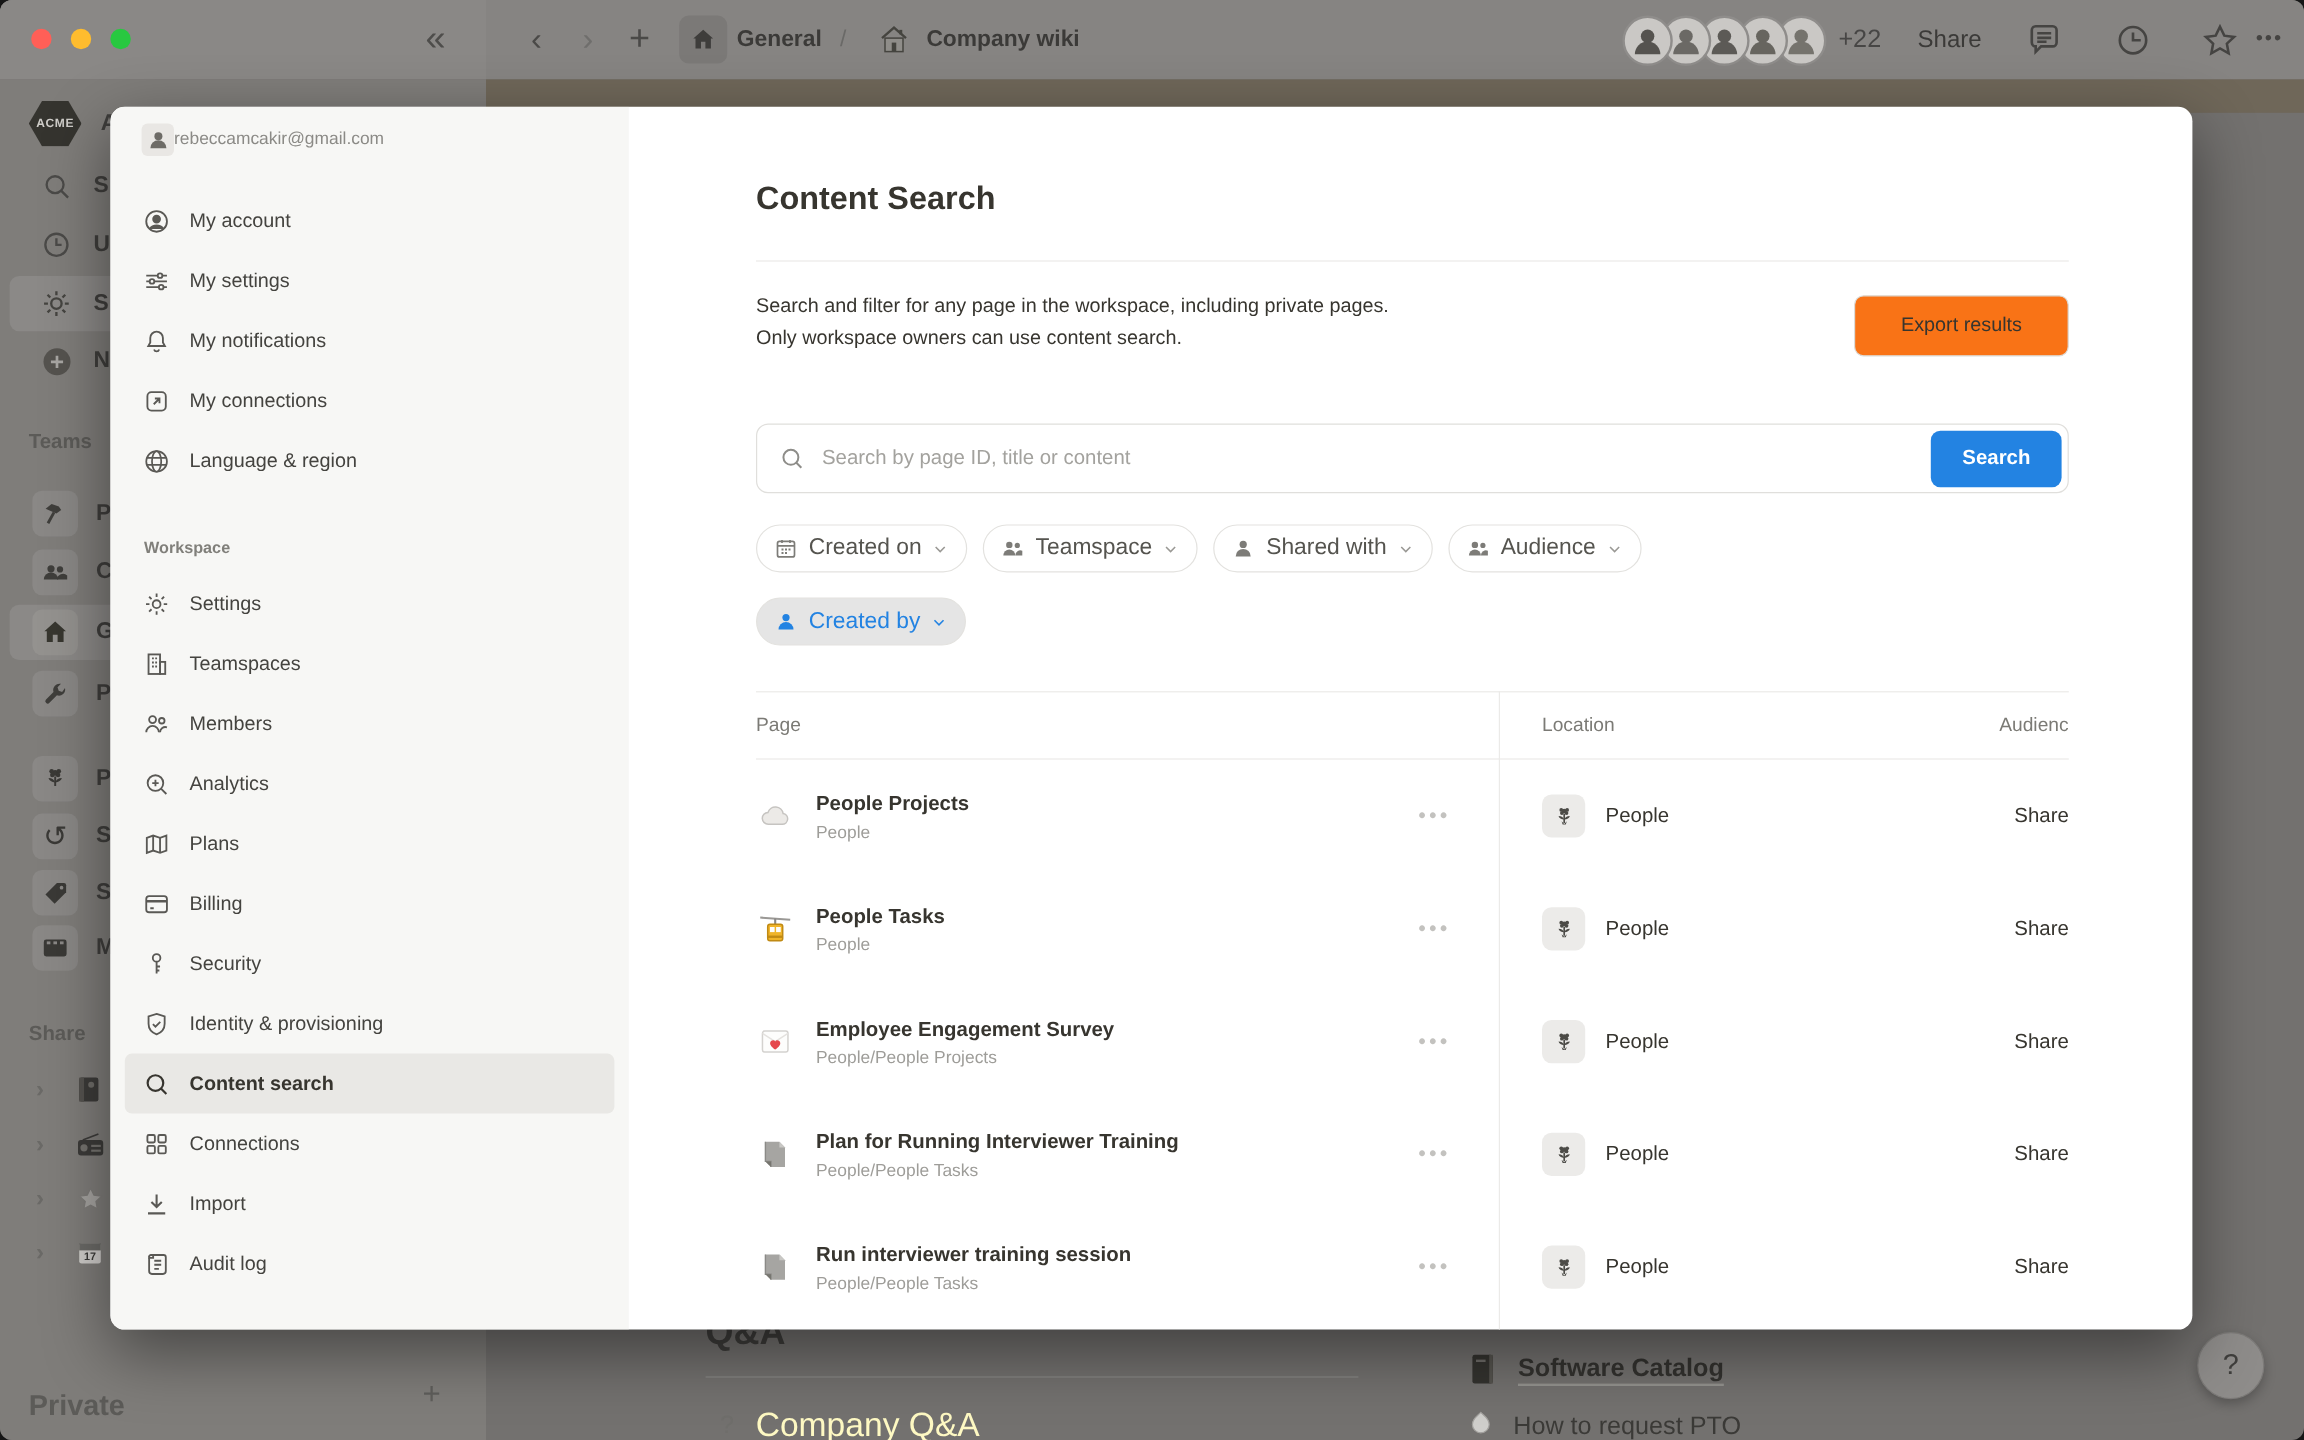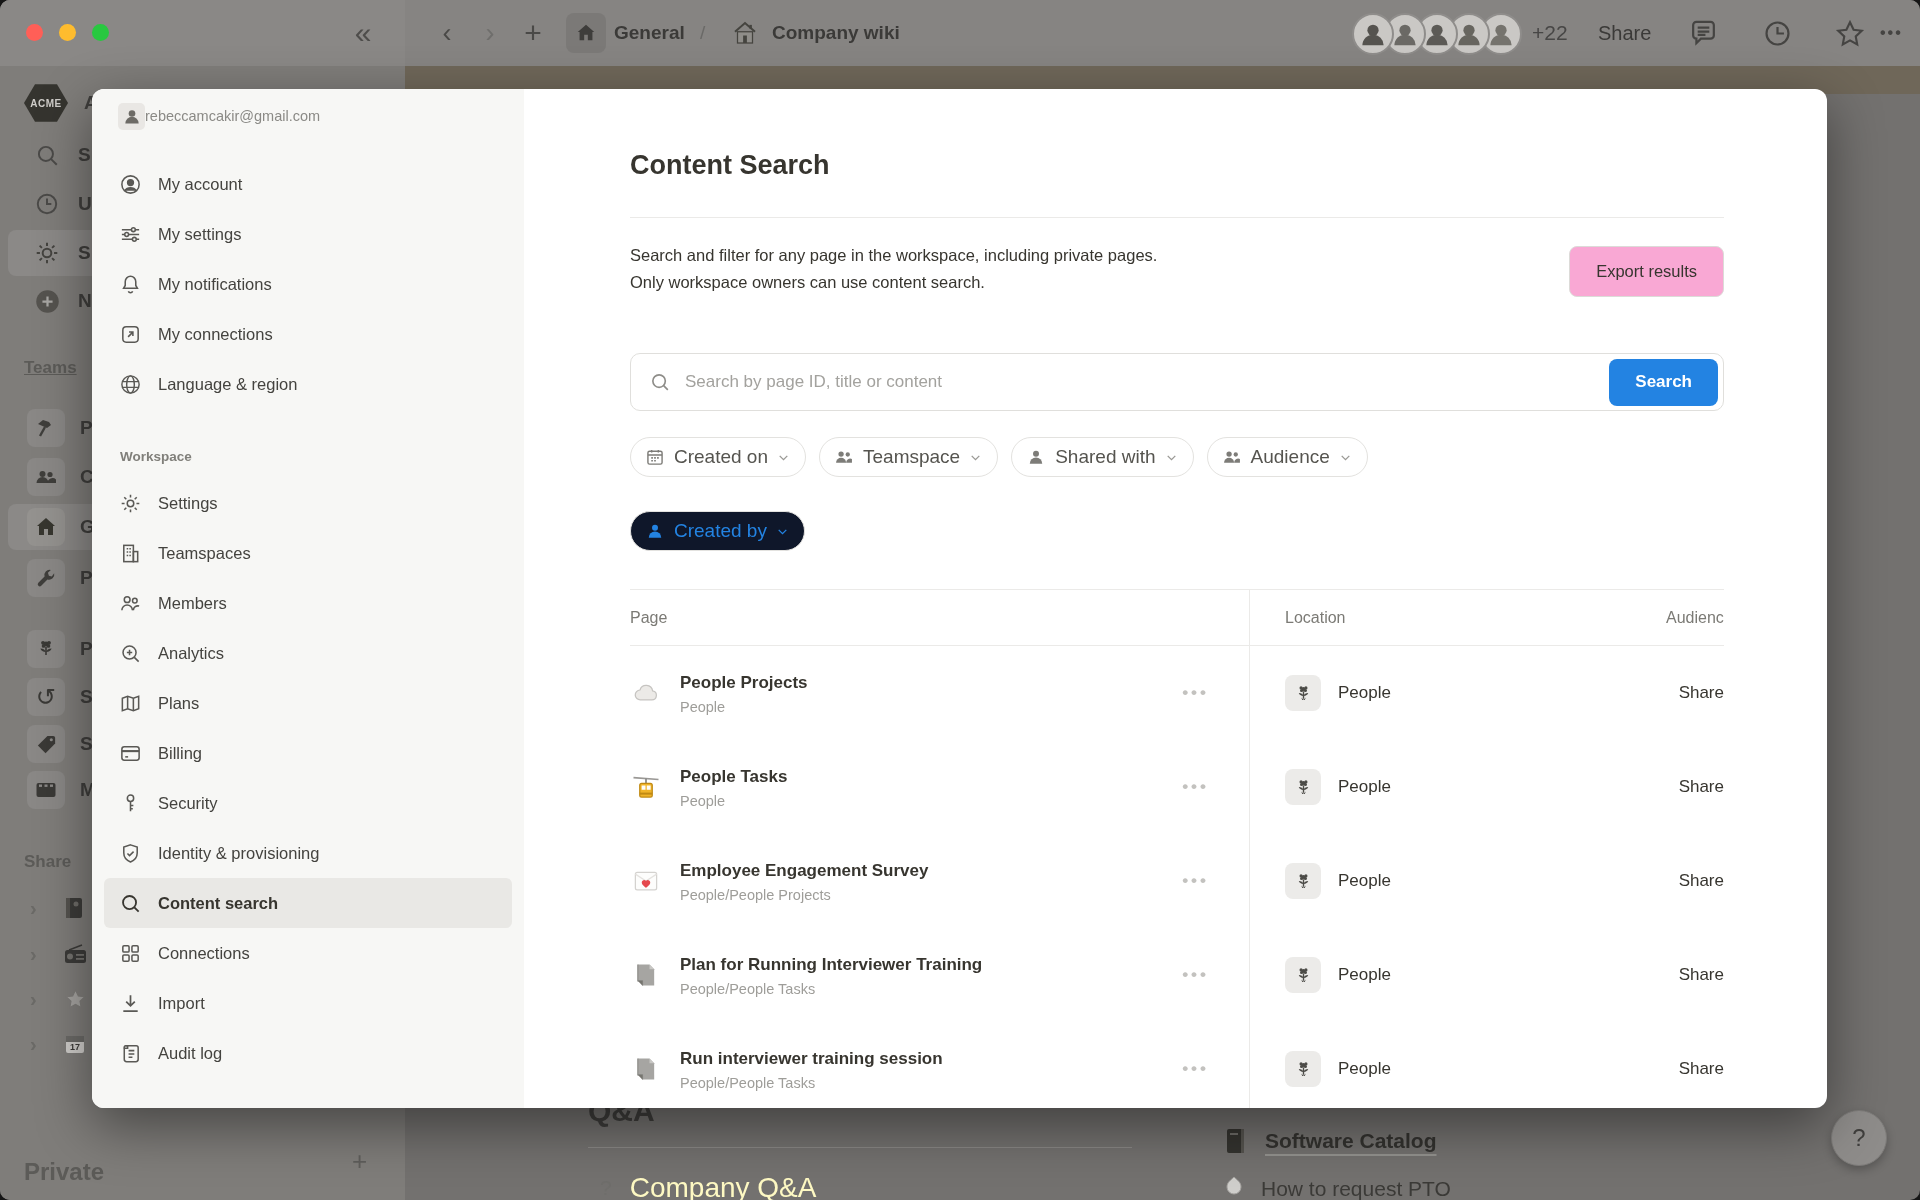--- a/index.html
+++ b/index.html
@@ -62,35 +62,35 @@
   .mitem .mico{width:24px;justify-content:center;}
   .mitem.active{background:#e9e8e5;border-radius:6px;margin-left:12px;padding-left:14px;
                 font-weight:700;color:#37352f;}
   .msec{margin-top:40px;margin-bottom:14px;padding-left:28px;font-size:13.5px;font-weight:700;color:#807f7a;}
 
   .mmain{flex:1;padding:58px 103px 0 106px;box-sizing:border-box;position:relative;}
   .ctitle{font-size:27px;font-weight:700;color:#37352f;line-height:36px;}
   .cdiv{margin-top:34px;height:1px;background:#ebeae8;}
   .desc-row{margin-top:24px;display:flex;justify-content:space-between;align-items:flex-start;}
   .desc{font-size:16.5px;line-height:27px;color:#37352f;}
-  .export-btn{border:1px solid #dcdbd8;border-radius:8px;padding:15px 26px;font-size:16.5px;color:#37352f;
-              background:#f9a8d4;white-space:nowrap;margin-top:4px;cursor:pointer;}
+  .export-btn{border:1px solid #dcdbd8;border-radius:8px;padding:15px 38px;font-size:16.5px;color:#37352f;
+              background:#f97316;white-space:nowrap;margin-top:4px;cursor:pointer;}
   .searchbar{margin-top:56px;height:58px;border:1.5px solid #e0dfdc;border-radius:10px;box-sizing:border-box;
              display:flex;align-items:center;padding:0 5px 0 18px;}
   .searchbar input{flex:1;border:none;outline:none;font-size:17px;color:#37352f;margin-left:12px;
                    font-family:"Liberation Sans",sans-serif;background:transparent;}
   .searchbar input::placeholder{color:#a3a29e;}
   .search-btn{height:47px;padding:0 26px;background:#2383e2;color:#fff;font-size:17px;font-weight:600;
               border:none;border-radius:8px;cursor:pointer;font-family:"Liberation Sans",sans-serif;}
   .chips{margin-top:26px;display:flex;gap:13px;}
   .chips2{margin-top:21px;}
   .chip{height:40px;border:1.5px solid #e3e2df;border-radius:21px;box-sizing:border-box;background:#fff;
         display:inline-flex;align-items:center;gap:9px;padding:0 15px 0 14px;font-size:19px;color:#55544f;cursor:pointer;}
   .chip .cv{color:#9a9995;}
-  .chip.active{color:#2383e2;background:#0f172a;margin-top:13px;}
+  .chip.active{color:#2383e2;background:#e5e5e5;}
   .chip.active .cv{color:#2383e2;}
 
   .ctable{margin-top:38px;position:relative;}
   .vline{position:absolute;left:619px;top:0;width:1px;height:600px;background:#ebeae8;}
   .thead{display:grid;grid-template-columns:619px 417px 58px;height:55px;align-items:center;
          border-top:1px solid #ebeae8;border-bottom:1px solid #ebeae8;font-size:16px;color:#7b7a75;}
   .th-loc{padding-left:36px;}
   .th-aud{overflow:hidden;white-space:nowrap;}
   .trow{display:grid;grid-template-columns:619px 417px 58px;height:94px;align-items:center;}
   .pagecell{display:flex;align-items:center;}
@@ -249,21 +249,21 @@
     <div class="srow" style="top:212px;">
       <span class="plain-ico">
           <svg width="27" height="27" viewBox="0 0 24 24">
             <circle cx="12" cy="12" r="10" fill="#55534f"></circle>
             <path d="M12 7.5v9M7.5 12h9" stroke="#a8a6a3" stroke-width="2"></path>
           </svg>
         </span>
       <span class="s-initial" style="margin-left:16px;">N</span>
     </div>
 
-    <div class="slabel" style="top:292px;text-decoration:underline;">Teams</div>
+    <div class="slabel" style="top:292px;">Teams</div>
 
     <div class="srow" style="top:339px;">
       <span class="tile">
           <svg width="24" height="24" viewBox="0 0 24 24">
             <path d="M4 8l5-4 6 2 2 3-4 3z" fill="#3f3e3b"></path>
             <path d="M11 11 6 20" stroke="#3f3e3b" stroke-width="2.4"></path>
           </svg>
         </span>
       <span class="s-initial" style="margin-left:15px;">P</span>
     </div>

